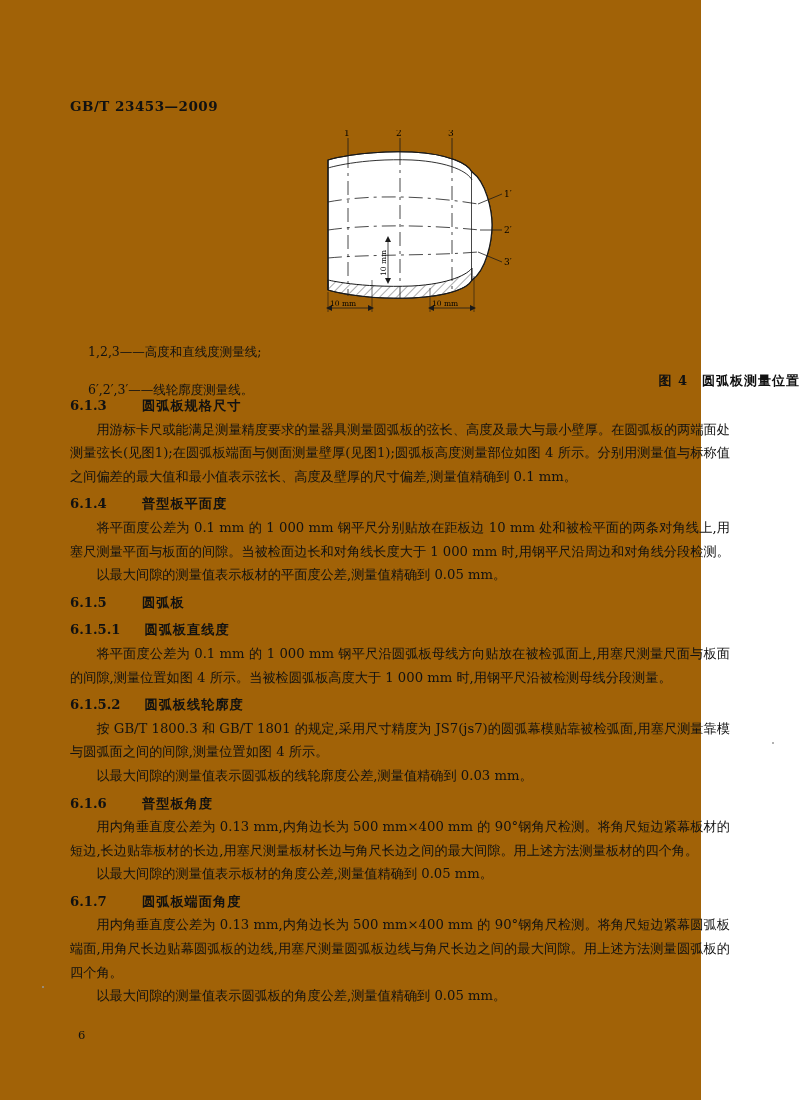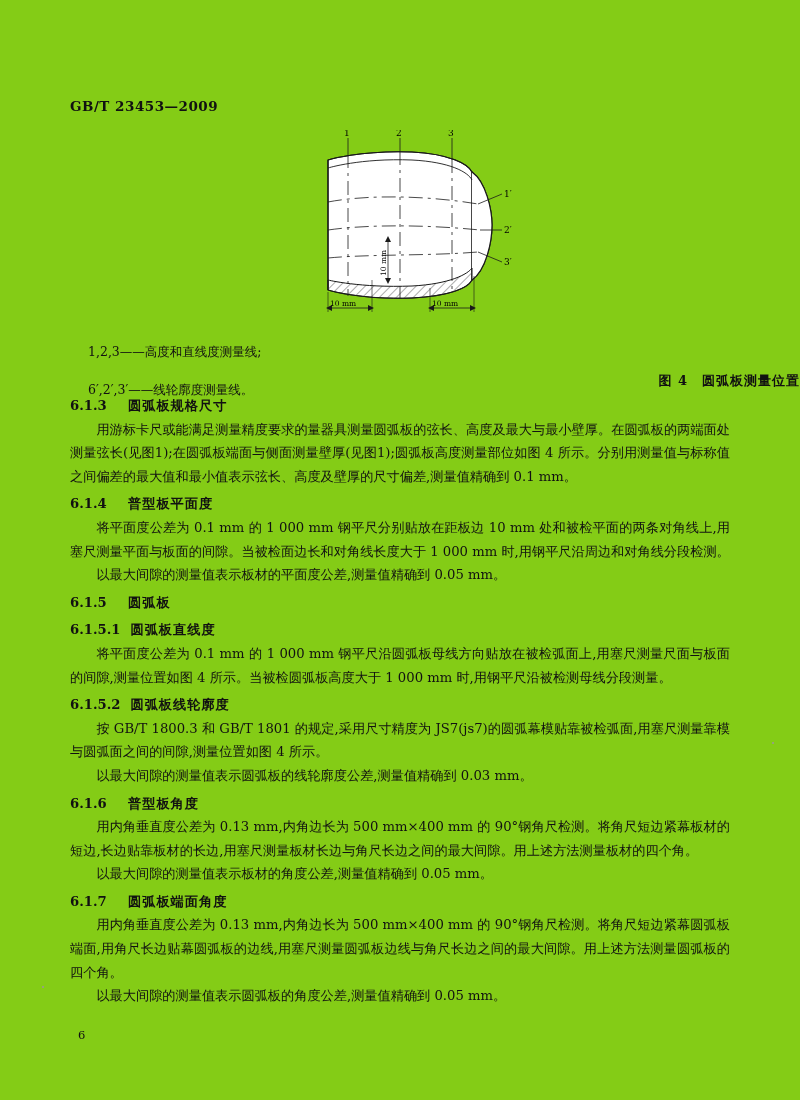--- a/index.html
+++ b/index.html
@@ -11,23 +11,23 @@
     width: 800px;
     height: 1100px;
     position: relative;
     font-family: "DejaVu Sans", "Liberation Sans", sans-serif;
     color: #111;
     overflow: hidden;
   }
   .page {
     position: absolute;
     left: 0; top: 0;
-    width: 800px;
+    width: 701px;
     height: 1100px;
-    background: #84cc16;
+    background: #a16207;
   }
   .header {
     position: absolute;
     left: 70px;
     top: 98px;
     font-size: 13.5px;
     font-weight: bold;
     letter-spacing: 0.5px;
     font-family: "DejaVu Serif", "Liberation Serif", serif;
   }
@@ -79,21 +79,21 @@
   .h-num {
     margin-top: 4px;
     font-weight: bold;
     font-size: 13.2px;
   }
   .h-num .sec {
     display: inline-block;
     min-width: 48px;
   }
   .h-num .ttl {
-    margin-left: 10px;
+    margin-left: 24px;
     letter-spacing: 1px;
   }
   .para {
     text-indent: 2em;
     margin: 0;
   }
   .pagenum {
     position: absolute;
     left: 78px;
     top: 1028px;

